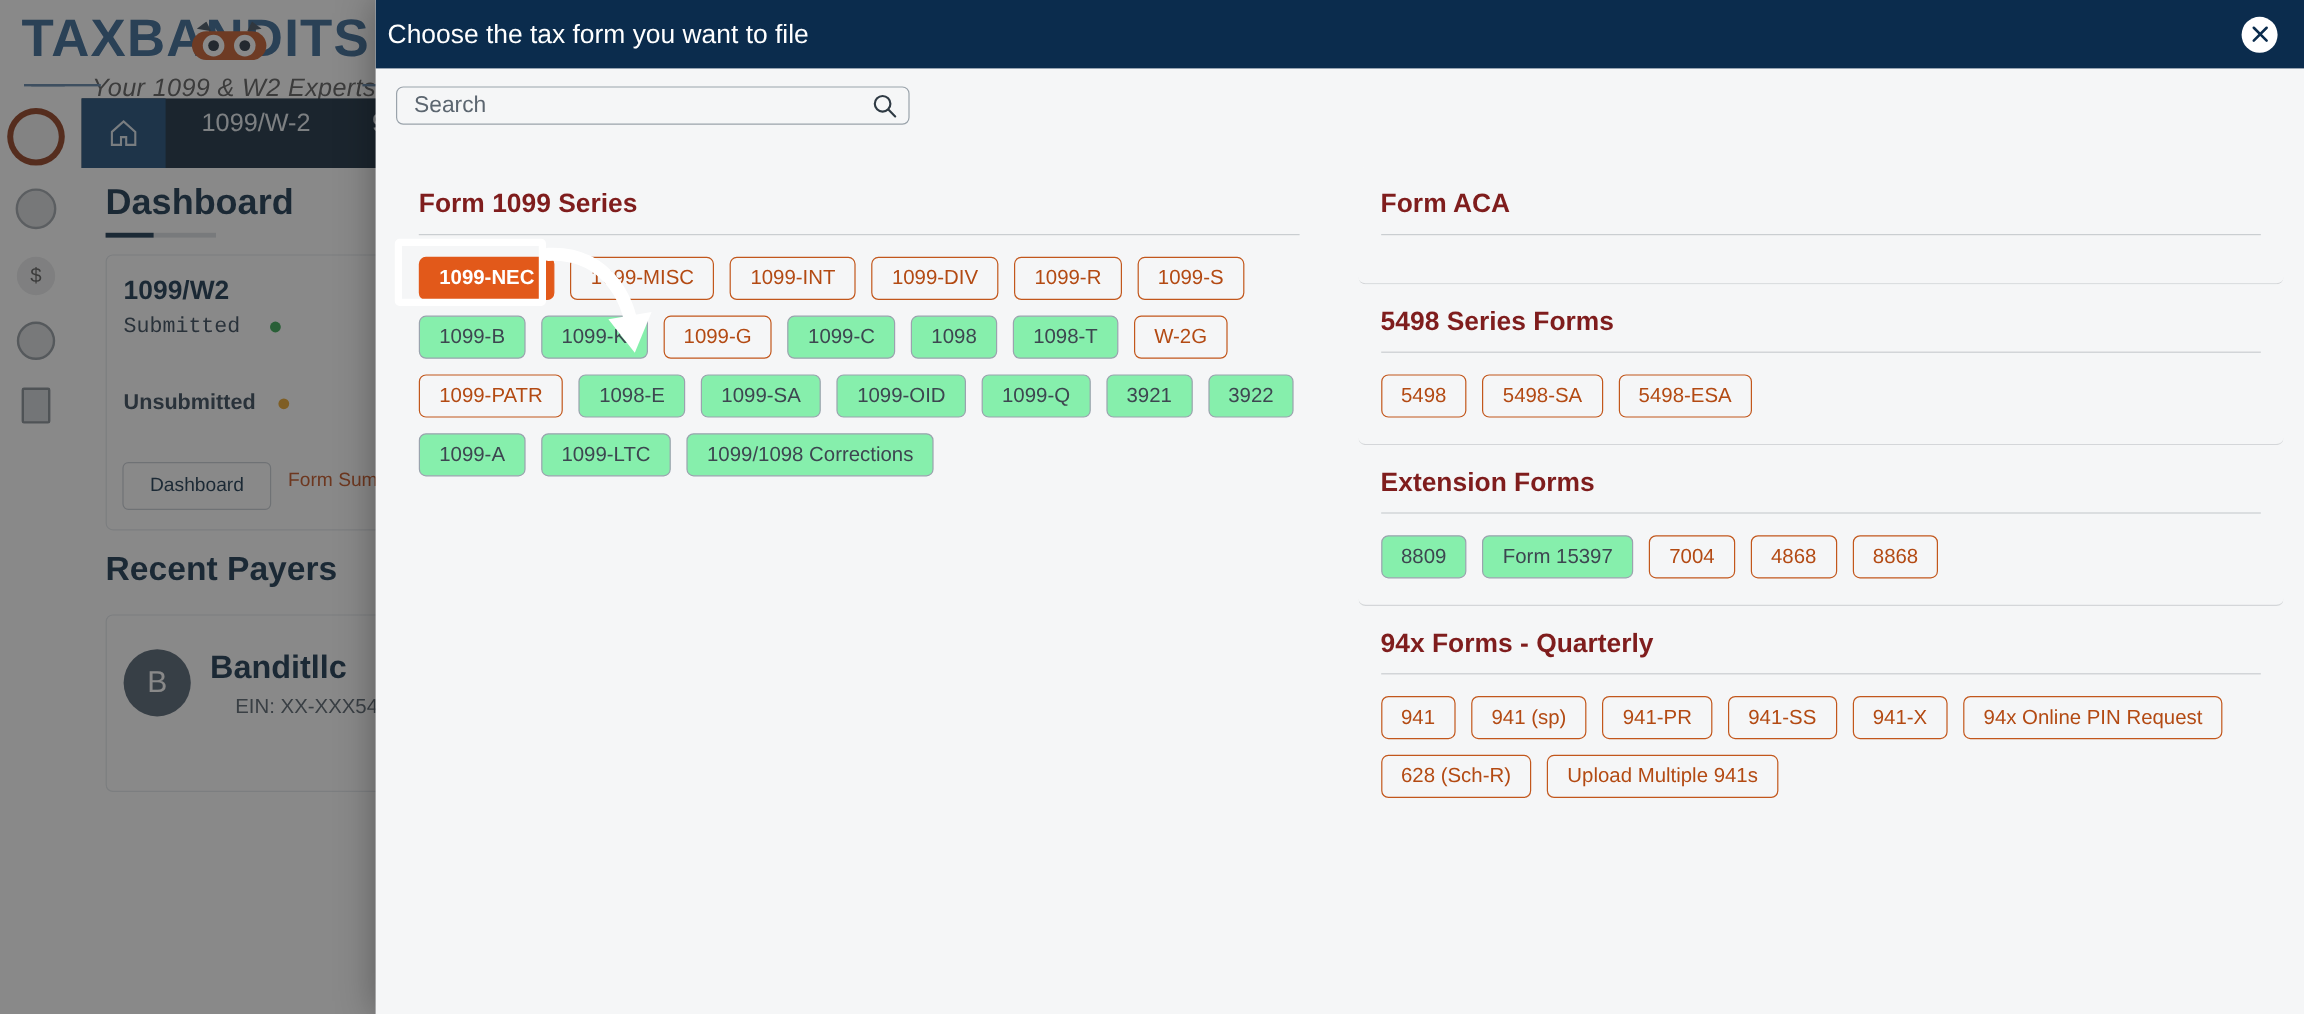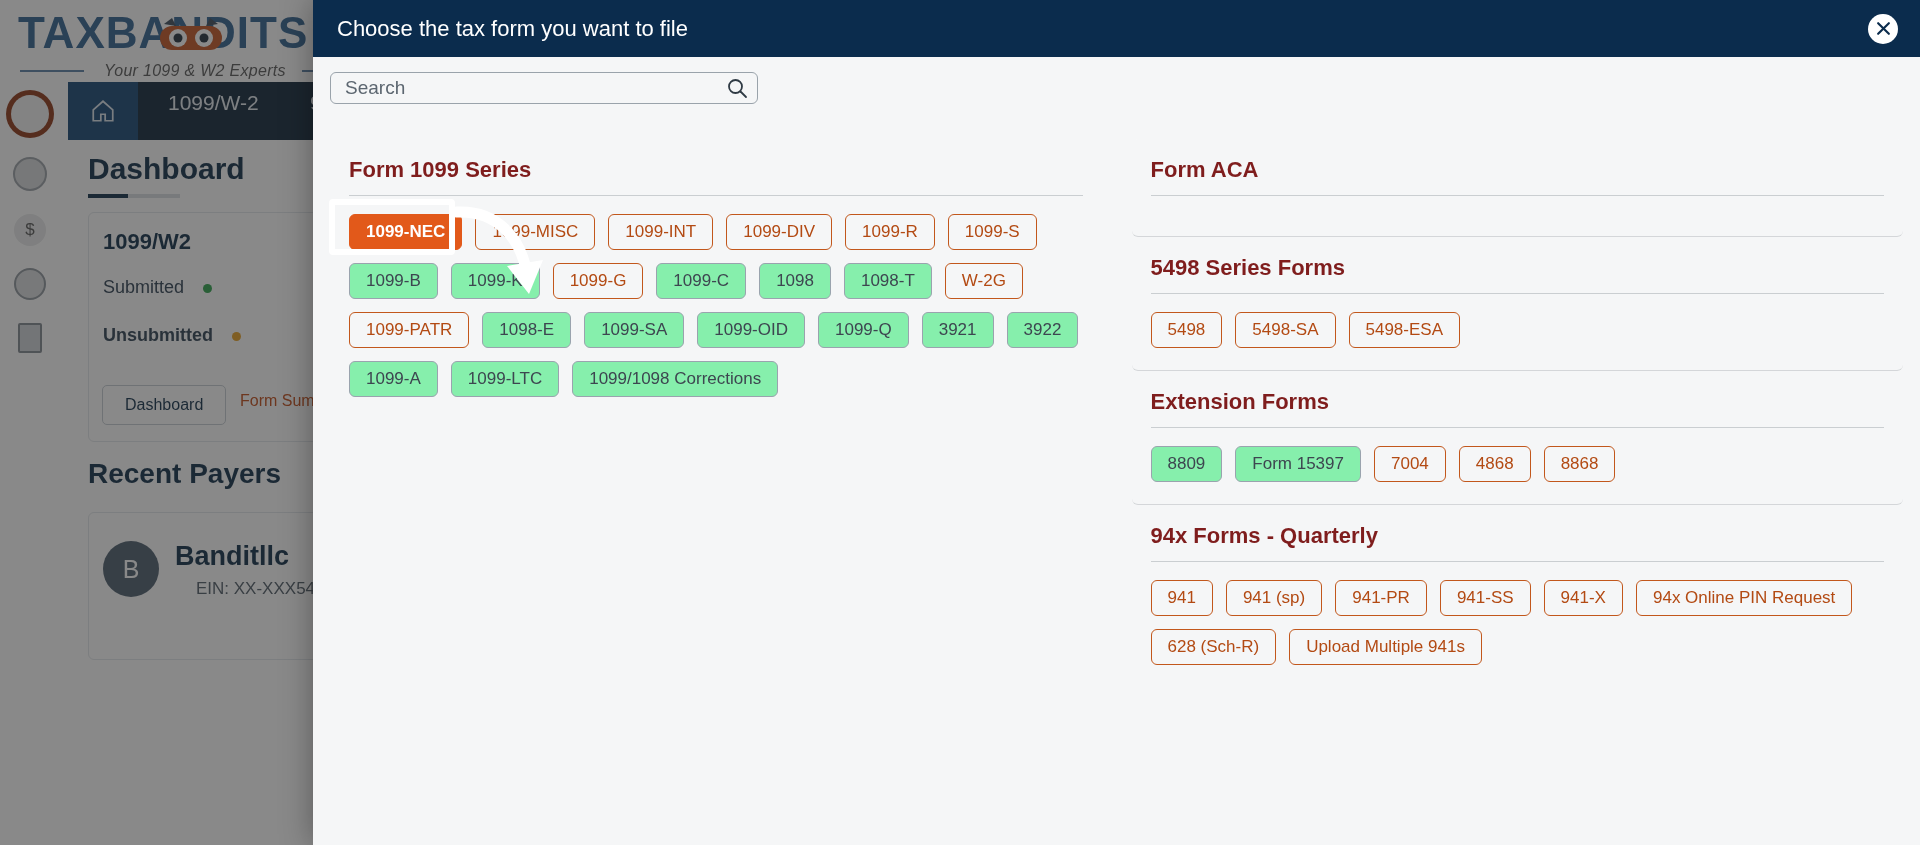--- a/index.html
+++ b/index.html
@@ -12,21 +12,21 @@
   #root { position: relative; width: 1920px; height: 845px; background: #fff; }
 
   
   .bg-app { position: absolute; inset: 0; background: #ffffff; }
 
   .logo-wrap { position: absolute; left: 18px; top: 8px; width: 350px; height: 72px; }
   .logo-text { font-size: 44px; font-weight: 700; letter-spacing: 1px; color: #2d5f8f; font-family: "Liberation Sans", sans-serif; }
   .logo-owl { position: absolute; left: 140px; top: 10px; width: 66px; height: 34px; }
   .logo-tm { position: absolute; right: 6px; top: 2px; font-size: 13px; color: #555; }
   .logo-sub { position: absolute; left: 12px; top: 54px; width: 330px; text-align: center;
-              font-size: 16px; font-style: italic; color: #555; letter-spacing: .3px; }
+              font-size: 21px; font-style: italic; color: #555; letter-spacing: .3px; }
   .logo-rule { position: absolute; top: 62px; height: 2px; background: #5a7fa5; }
 
   .leftrail { position: absolute; left: 0; top: 82px; width: 60px; height: 763px; background: #fff; }
   .rail-icon { position: absolute; left: 6px; width: 48px; height: 48px; border-radius: 50%;
                display: flex; align-items: center; justify-content: center; }
 
   .topnav { position: absolute; left: 68px; top: 82px; right: 0; height: 58px; background: #0c2236; }
   .topnav-home { position: absolute; left: 0; top: 0; width: 70px; height: 58px; background: #134372;
                  display: flex; align-items: center; justify-content: center; }
   .topnav-item { position: absolute; top: 0; height: 42px; display: flex; align-items: center;
@@ -55,21 +55,21 @@
   .payer-name { position: absolute; left: 86px; top: 28px; font-size: 27px; color: #0d2b45; font-weight: 700; }
   .payer-ein { position: absolute; left: 86px; top: 66px; font-size: 17px; color: #4f5b66; margin-left: 21px; }
 
   
   .dim { position: absolute; inset: 0; background: rgba(40,40,40,0.55); }
 
   
   .modal { position: absolute; left: 313px; top: 0; width: 1607px; height: 845px;
            background: #f5f6f7; box-shadow: 0 0 30px rgba(0,0,0,.35); overflow: hidden; }
   .modal-header { position: relative; height: 57px; background: #0b2c4d; display: flex; align-items: center; }
-  .modal-title { margin-left: 24px; color: #ffffff; font-size: 22px; }
+  .modal-title { margin-left: 10px; color: #ffffff; font-size: 22px; }
   .modal-close { position: absolute; right: 22px; top: 50%; transform: translateY(-50%);
                  width: 30px; height: 30px; border-radius: 50%; background: #ffffff;
                  display: flex; align-items: center; justify-content: center;
                  color: #0b2c4d; font-size: 20px; line-height: 1; cursor: pointer; }
 
   .modal-body { position: relative; height: 788px; padding: 0; }
 
   .search-box { position: absolute; left: 17px; top: 15px; width: 428px; height: 32px;
                 border: 1px solid #9aa3ab; border-radius: 6px; background: transparent;
                 display: flex; align-items: center; }
@@ -154,21 +154,21 @@
       <div class="topnav-item" style="left:100px;">1099/W-2</div>
       <div class="topnav-item" style="left:242px;">94x</div>
     </div>
 
     <div class="dash-title">Dashboard</div>
     <div class="dash-underline"></div>
     <div class="dash-underline2"></div>
 
     <div class="card1">
       <div class="card1-title">1099/W2</div>
-      <div class="card1-row" style="top:64px;">
+      <div class="card1-row" style="top:50px;font-family:Liberation Mono, monospace;">
         <span>Submitted</span>
         <span class="dot" style="background:#2ca24a;"></span>
       </div>
       <div class="card1-row" style="top:112px;font-weight:bold;">
         <span>Unsubmitted</span>
         <span class="dot" style="background:#e8a020;"></span>
       </div>
     </div>
     <div class="btn-dash">Dashboard</div>
     <div class="link-formsum">Form Summary</div>

